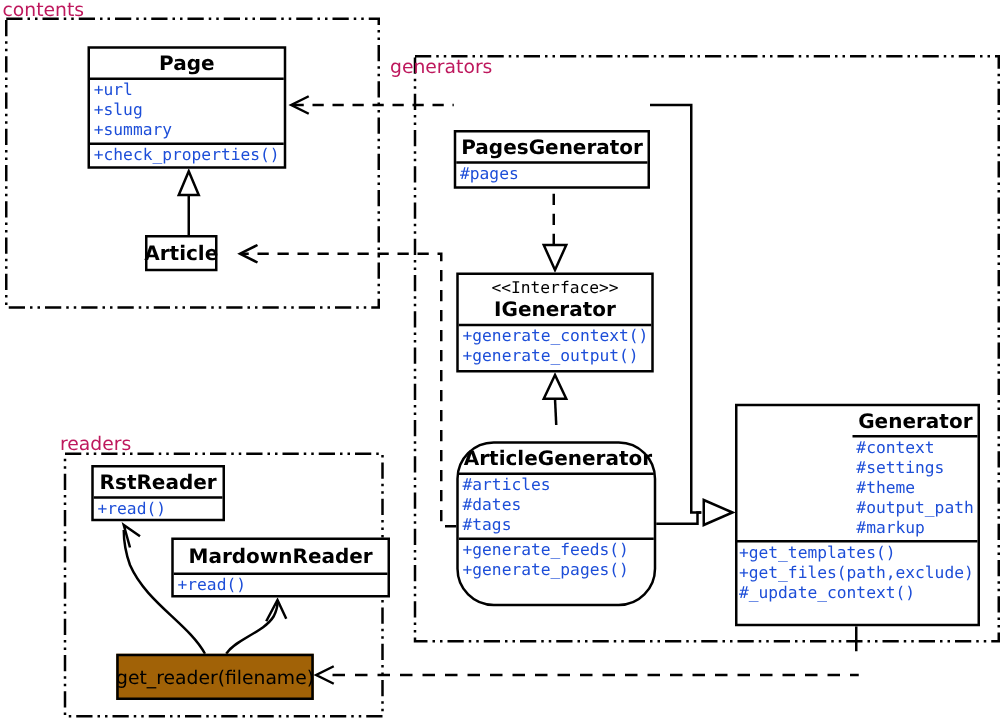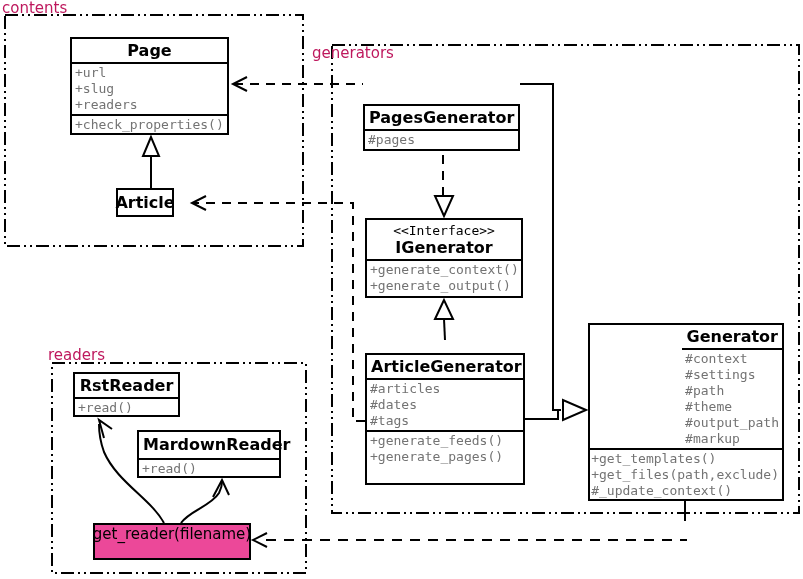--- a/index.html
+++ b/index.html
@@ -21,25 +21,25 @@
     line-height:21px;padding:1px 4px;white-space:nowrap;
   }
   .cls-title.solo{display:flex;align-items:center;justify-content:center;flex:1 1 auto;padding:0 4px;}
   .stereotype{
     font:13px "DejaVu Sans Mono",monospace;font-weight:normal;
     line-height:15px;padding-top:3px;white-space:nowrap;
   }
   .cmp{flex:0 0 auto;border-top:2px solid #000;padding:1px 0;}
   .mem{
     font:13px "DejaVu Sans Mono",monospace;line-height:16px;padding:0 3px;
-    white-space:pre;color:#737373;
+    white-space:pre;color:#1d4ed8;
   }
   .fnbox{
-    position:absolute;z-index:1;background:#ec4899;border:2px solid #000;
-    box-sizing:border-box;display:flex;justify-content:center;
+    position:absolute;z-index:1;background:#a16207;border:2px solid #000;
+    box-sizing:border-box;display:flex;align-items:center;justify-content:center;
   }
   .fnbox .fn-label{font:15px "DejaVu Sans",sans-serif;white-space:nowrap;}
 </style>
 </head>
 <body>
 
 <div id="stage">
 
   <svg id="wires" width="803" height="579" viewBox="0 0 803 579">
 
@@ -79,21 +79,21 @@
 
   <div class="pkg-label" style="left:2px;top:1px;">contents</div>
   <div class="pkg-label" style="left:312px;top:30px;margin-top:16px;">generators</div>
   <div class="pkg-label" style="left:48px;top:348px;">readers</div>
 
   <div class="cls" style="left:70px;top:37px;width:159px;height:98px;">
     <div class="cls-title">Page</div>
     <div class="cmp">
       <div class="mem">+url</div>
       <div class="mem">+slug</div>
-      <div class="mem">+readers</div>
+      <div class="mem">+summary</div>
     </div>
     <div class="cmp">
       <div class="mem">+check_properties()</div>
     </div>
   </div>
 
   <div class="cls" style="left:116px;top:188px;width:58px;height:29px;">
     <div class="cls-title solo">Article</div>
   </div>
 
@@ -108,58 +108,57 @@
     <div class="cls-title" style="line-height:20px;padding-top:0;">
       <div class="stereotype">&lt;&lt;Interface&gt;&gt;</div>
       <div>IGenerator</div>
     </div>
     <div class="cmp">
       <div class="mem">+generate_context()</div>
       <div class="mem">+generate_output()</div>
     </div>
   </div>
 
-  <div class="cls" style="left:365px;top:353px;width:160px;height:132px;">
+  <div class="cls" style="left:365px;top:353px;width:160px;height:132px;border-radius:30px;">
     <div class="cls-title">ArticleGenerator</div>
     <div class="cmp">
       <div class="mem">#articles</div>
       <div class="mem">#dates</div>
       <div class="mem">#tags</div>
     </div>
     <div class="cmp">
       <div class="mem">+generate_feeds()</div>
       <div class="mem">+generate_pages()</div>
     </div>
   </div>
 
   <div class="cls" style="left:588px;top:323px;width:196px;height:178px;align-items:flex-end;">
     <div class="cls-title">Generator</div>
     <div class="cmp">
       <div class="mem">#context</div>
       <div class="mem">#settings</div>
-      <div class="mem">#path</div>
       <div class="mem">#theme</div>
       <div class="mem">#output_path</div>
       <div class="mem">#markup</div>
     </div>
     <div class="cmp">
       <div class="mem">+get_templates()</div>
       <div class="mem">+get_files(path,exclude)</div>
       <div class="mem">#_update_context()</div>
     </div>
   </div>
 
   <div class="cls" style="left:73px;top:372px;width:107px;height:45px;">
     <div class="cls-title">RstReader</div>
     <div class="cmp">
       <div class="mem">+read()</div>
     </div>
   </div>
 
-  <div class="cls" style="left:137px;top:430px;width:144px;height:48px;">
+  <div class="cls" style="left:137px;top:430px;width:175px;height:48px;">
     <div class="cls-title" style="line-height:24px;">MardownReader</div>
     <div class="cmp">
       <div class="mem">+read()</div>
     </div>
   </div>
 
   <div class="fnbox" style="left:93px;top:523px;width:158px;height:37px;">
     <span class="fn-label">get_reader(filename)</span>
   </div>
 

